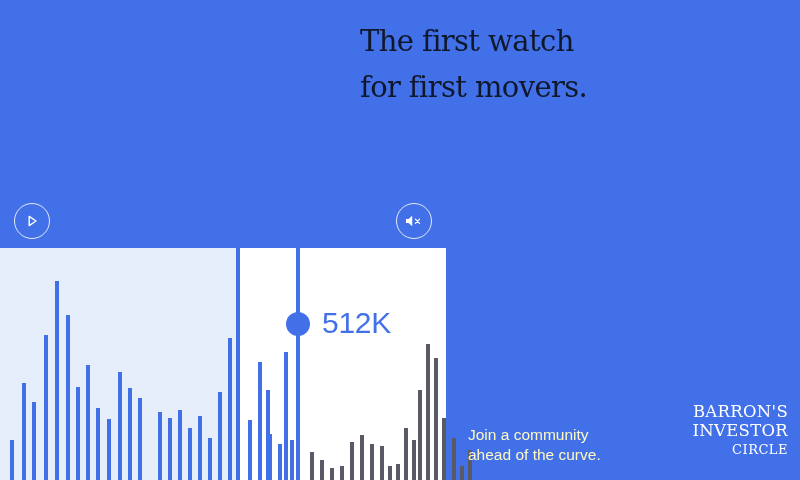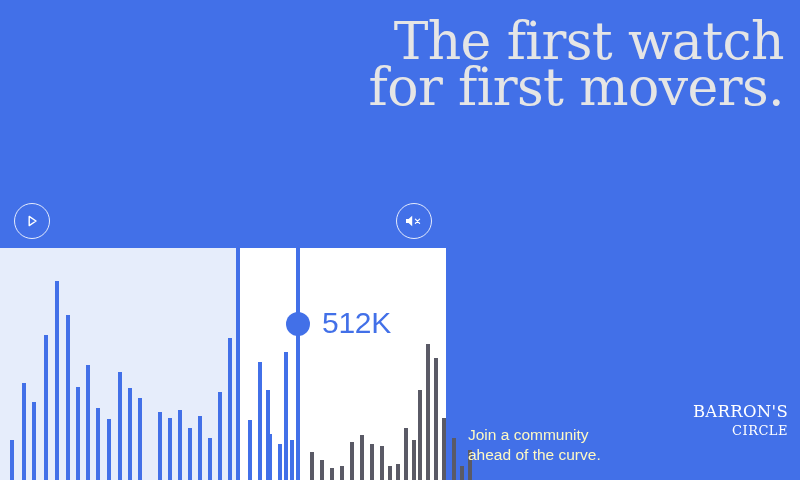--- a/index.html
+++ b/index.html
@@ -7,24 +7,24 @@
     width:800px;height:480px;overflow:hidden;
     font-family:"Liberation Sans",sans-serif;
     background:#4270e8;
     position:relative;
   }
   #stage{position:absolute;inset:0;width:800px;height:480px;background:#4270e8;overflow:hidden;}
 
   
   .headline{
     position:absolute;left:360px;top:18px;width:424px;
-    text-align:right;
+    text-align:left;
     font-family:"DejaVu Serif","Liberation Serif",serif;
-    font-size:52px;line-height:46px;letter-spacing:-0.6px;
-    color:#e5e5e5;font-weight:400;
+    font-size:29px;line-height:46px;letter-spacing:-0.6px;
+    color:#0f172a;font-weight:400;
     white-space:pre-line;
   }
 
   
   .ctl{
     position:absolute;width:36px;height:36px;border-radius:50%;
     border:1.6px solid rgba(255,255,255,.85);
     box-sizing:border-box;
     display:flex;align-items:center;justify-content:center;
   }
@@ -154,16 +154,17 @@
         <path d="M10.4 5.2 L14.6 9.4 M14.6 5.2 L10.4 9.4" stroke="#ffffff" stroke-width="1.2" stroke-linecap="round"></path>
       </svg>
     </span>
   </div>
 
   <div class="tagline">Join a community
 ahead of the curve.</div>
 
   <div id="logo">
     <div class="l1">BARRON'S</div>
+    <div class="l2">INVESTOR</div>
     <div class="l3">CIRCLE</div>
   </div>
 
 </div>
 
 </body></html>

